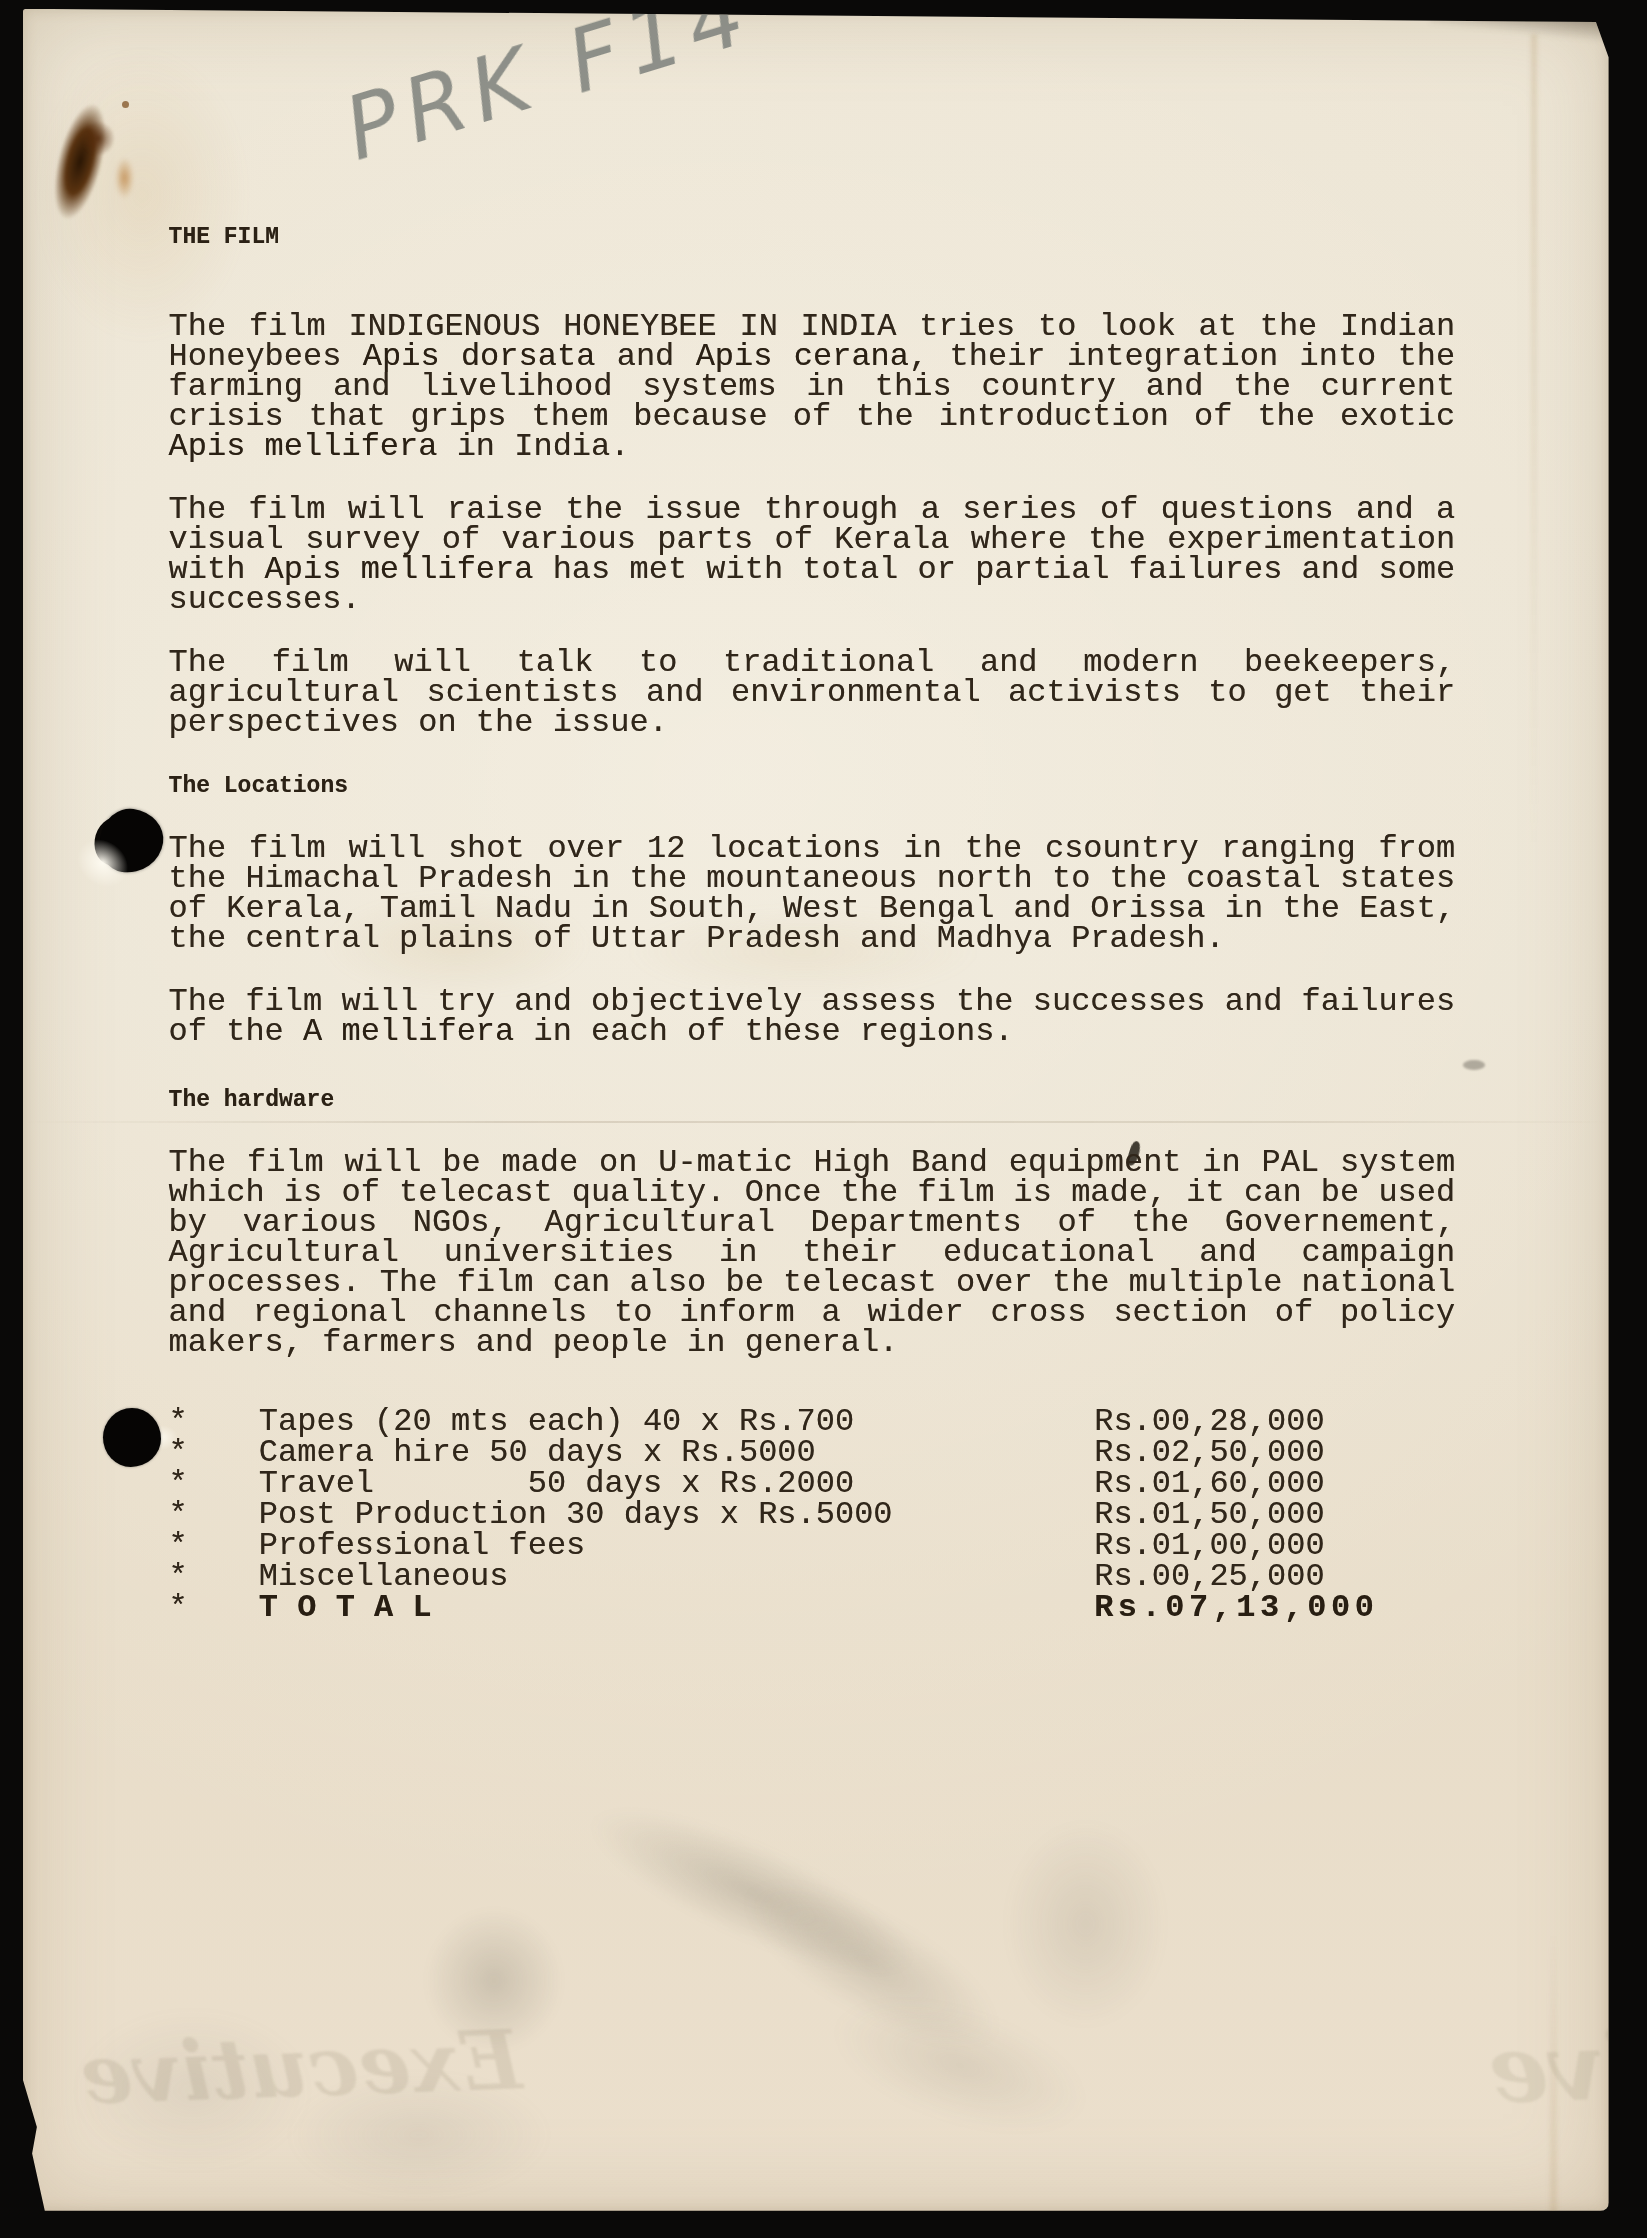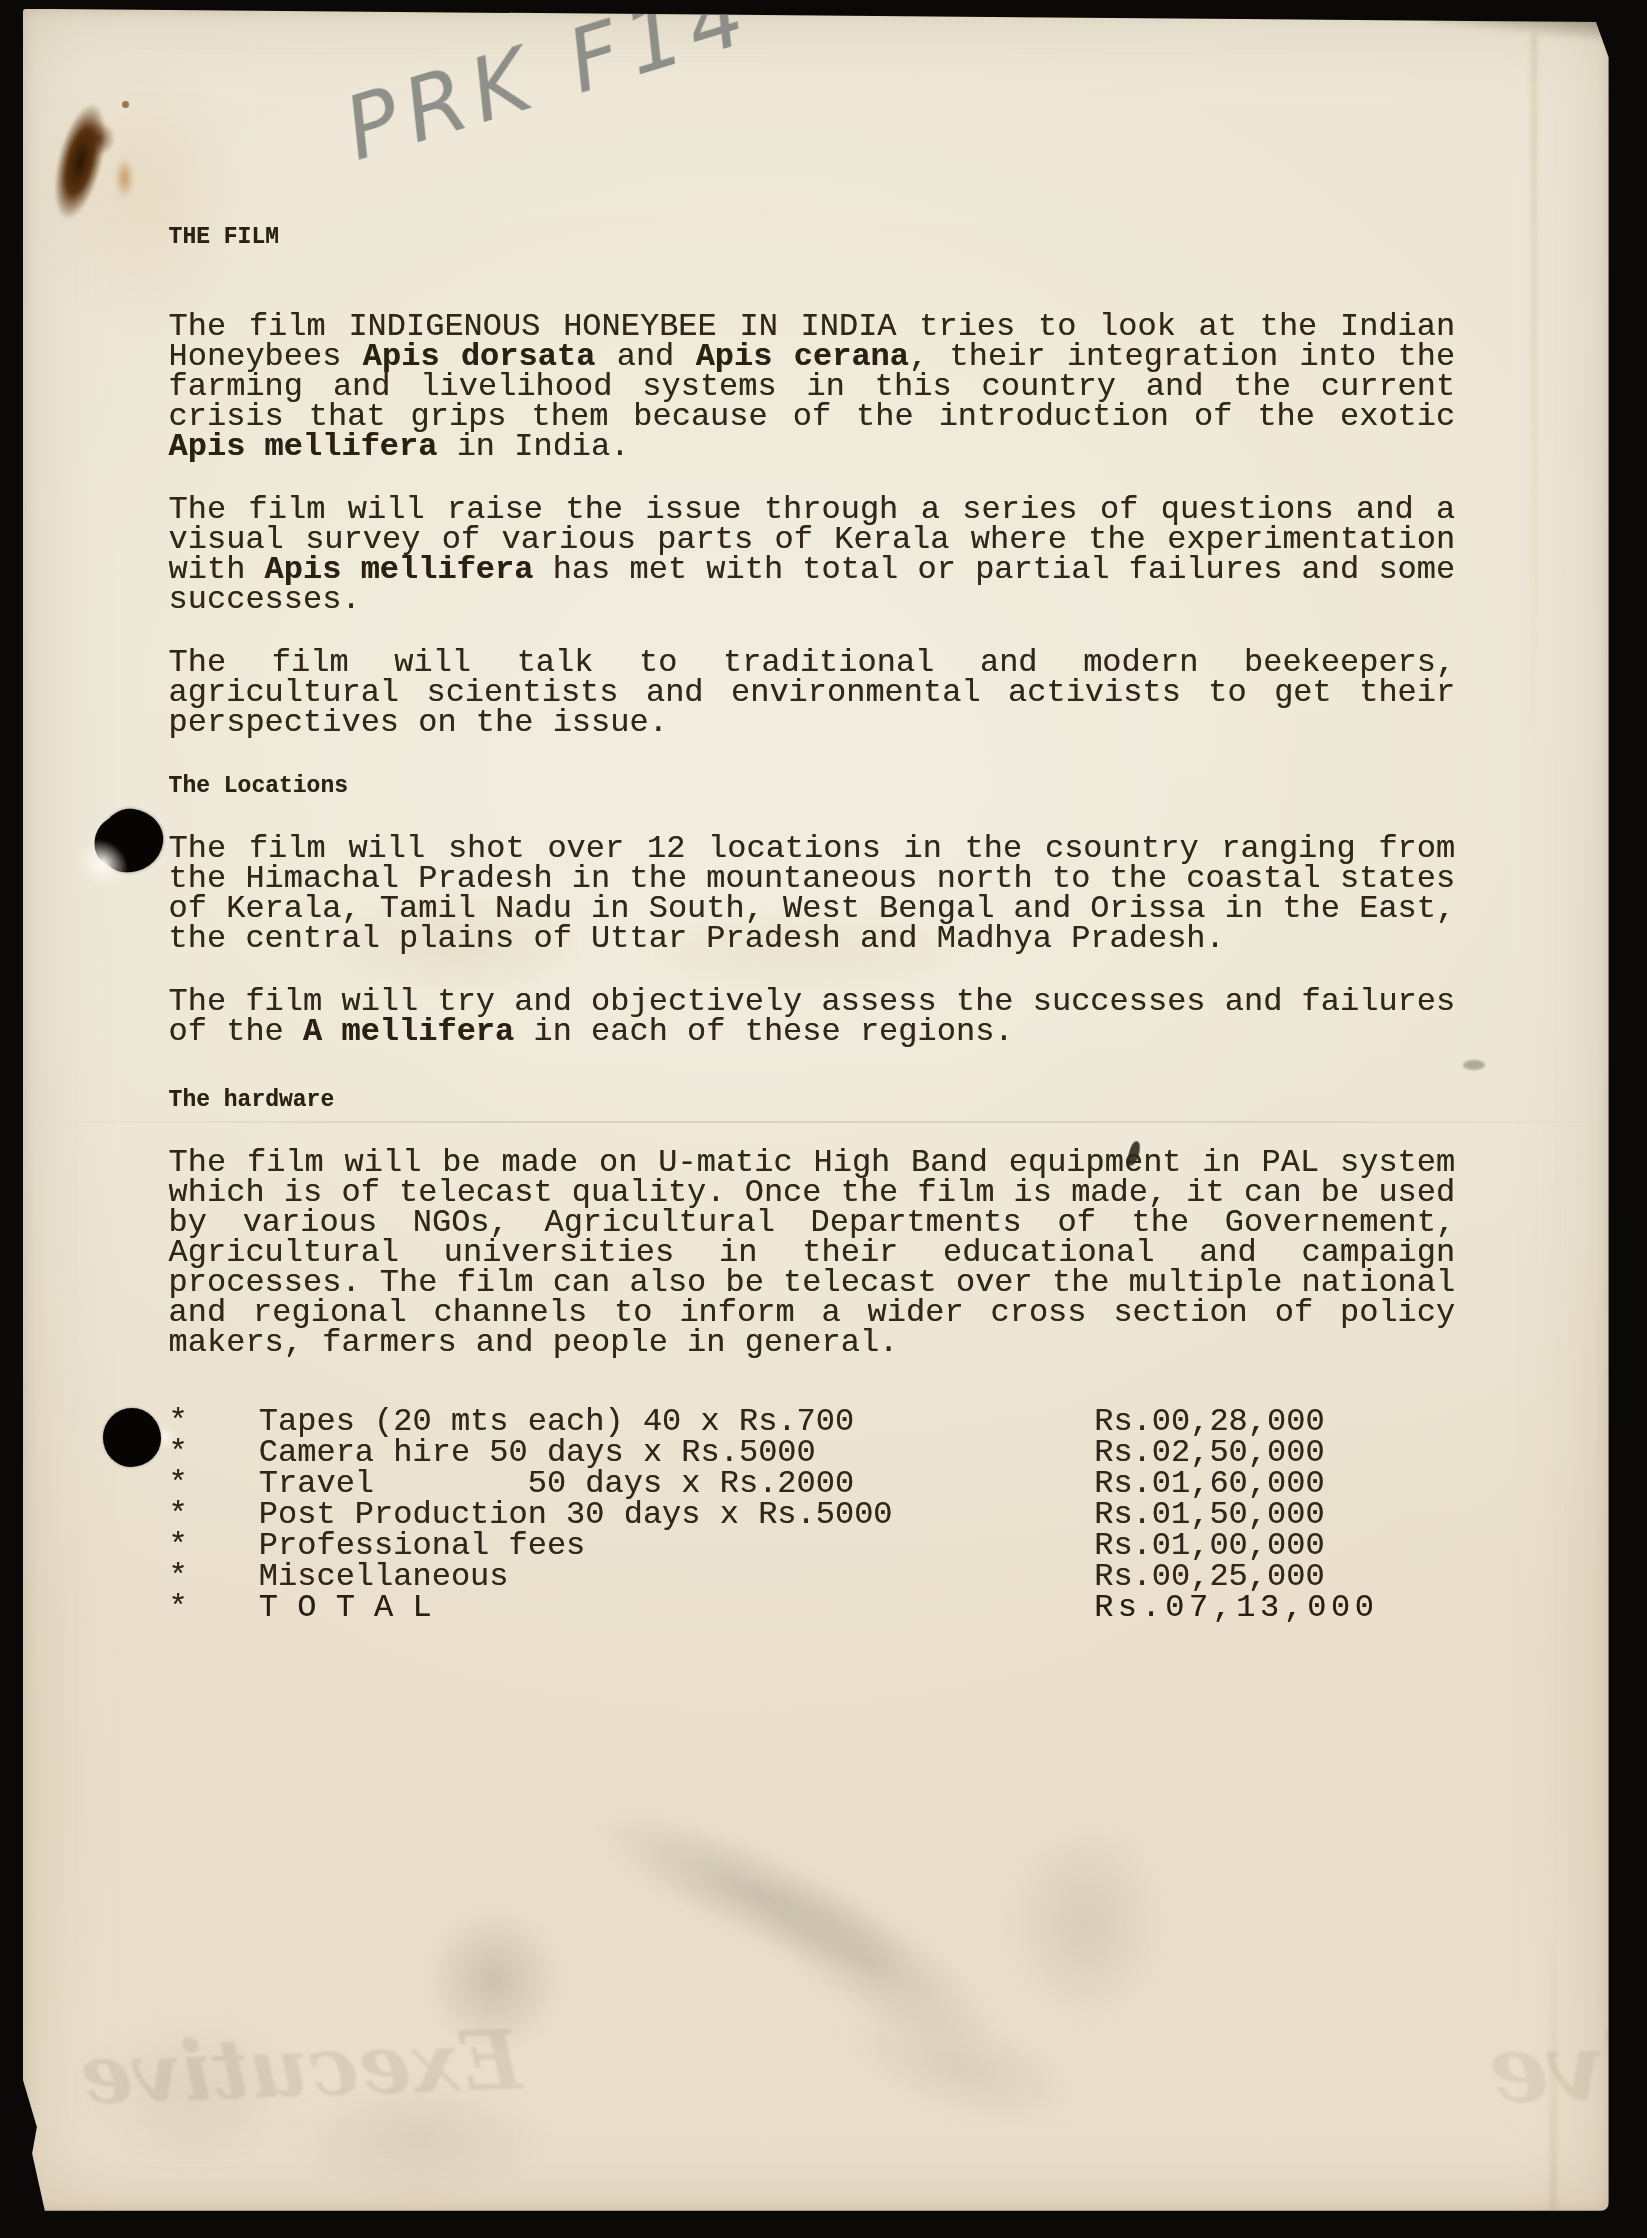--- a/index.html
+++ b/index.html
@@ -11,31 +11,31 @@
       radial-gradient(ellipse 130% 80% at 45% 35%, rgba(255,253,245,.40), rgba(255,253,245,0) 65%),
       linear-gradient(180deg,#ece4d3 0%,#eae2d1 45%,#e8ddc9 72%,#ebdfcc 100%);
     box-shadow: inset 0 0 88px rgba(150,128,95,.28), inset 0 0 14px rgba(120,100,70,.22);
     border-radius:2.5px 1.3px 8.8px 6.3px;
     clip-path: polygon(0 0, 99.2% 0.6%, 100% 2.2%, 100% 100%, 1.4% 100%, 0.6% 97.4%, 0.9% 96.2%, 0 94%);}
   
   .doc{position:absolute;left:146px;top:213px;width:67ch;font-size:32px;line-height:30px;
     color:#30261a;text-shadow:0 0 0.6px rgba(48,38,24,.55);}
   .doc p{margin:0 0 33px 0;text-align:justify;}
   .doc h1,.doc h2{font-size:23px;font-weight:700;margin:0;color:#2b2115;}
-  .b{font-weight:700;color:#2a2014;}
+  .b{font-weight:400;color:#2a2014;}
   .mb96{margin-bottom:60px !important;}
   .mb60{margin-bottom:38px !important;}
   .mb76{margin-bottom:48px !important;}
   .mb52{margin-bottom:33px !important;}
   .mb64{margin-bottom:40px !important;}
   
   .cost{margin-top:0;}
   .cost .row{display:grid;grid-template-columns:4.7ch 43.5ch auto;line-height:31px;white-space:pre;}
   .cost .amt{justify-self:start;}
-  .cost .row.total .lab,.cost .row.total .amt{font-weight:400;color:#281e12;}
+  .cost .row.total .lab,.cost .row.total .amt{font-weight:700;color:#281e12;}
   .cost .row.total .amt{letter-spacing:.14em;}
   
   .pencil{position:absolute;left:340px;top:70px;font-family:"DejaVu Sans",sans-serif;font-style:italic;
     font-size:87px;letter-spacing:8.8px;color:#7d817c;transform:rotate(-17deg);transform-origin:left bottom;
     filter:blur(0.5px);opacity:.85;white-space:pre;}
   
   .hole{position:absolute;background:#060504;}
   .hole-1{left:77px;top:800px;width:63px;height:64px;border-radius:46% 54% 58% 42%/52% 46% 54% 48%;
     box-shadow:-12.6px 2.5px 0 -7.5px #0a0806, 0 0 3.1px rgba(0,0,0,.45);transform:rotate(8deg);}
   .hole-1::before{content:"";position:absolute;left:-21.4px;bottom:-16.3px;width:54px;height:44px;border-radius:50%;

